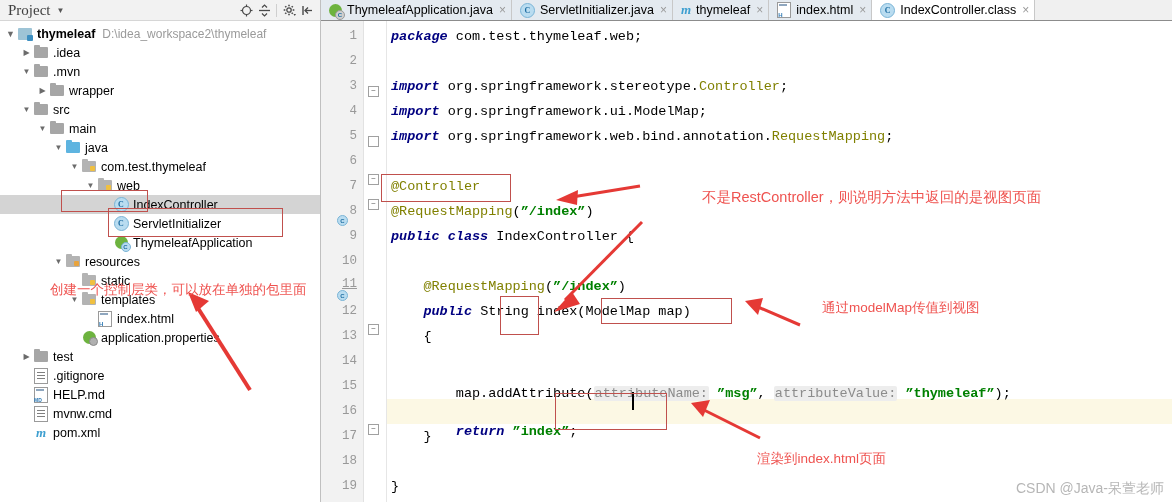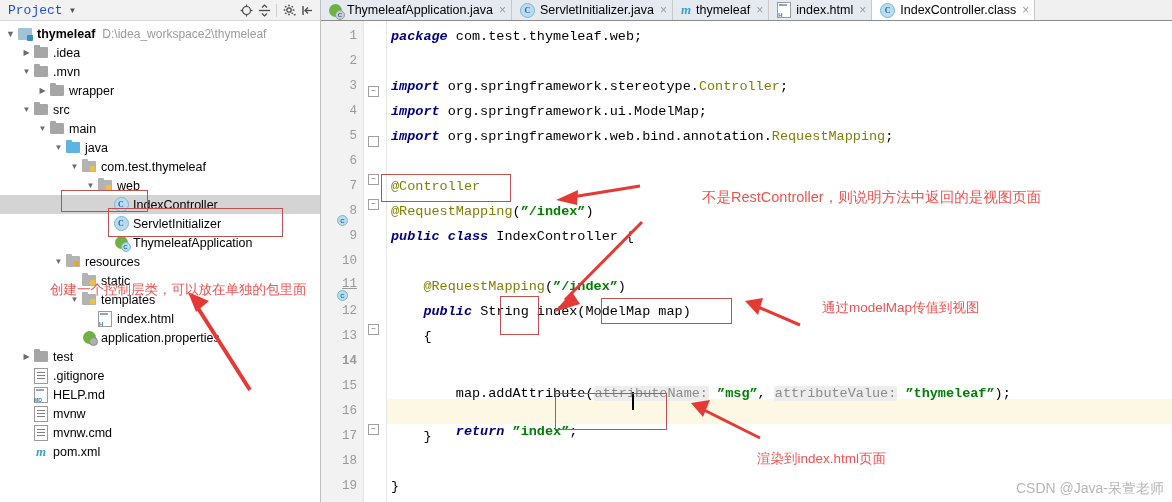--- a/index.html
+++ b/index.html
@@ -25,22 +25,22 @@
   }
   #project-header {
     height: 21px;
     background: #f2f2f2;
     border-bottom: 1px solid #d6d6d6;
     display: flex; align-items: center;
     padding: 0 4px 0 8px;
     box-sizing: border-box;
   }
   #project-title {
-    font-size: 13px; color: #1d4ed8;
-    font-family: Liberation Mono, monospace;
+    font-size: 15px; color: #404040;
+    font-family: Liberation Serif, serif;
   }
   .hdr-caret {
     margin-left: 6px; font-size: 8px; color: #555;
   }
   .hdr-spacer { flex: 1; }
   .hdr-icon {
     width: 18px; height: 18px;
     display: inline-flex; align-items: center; justify-content: center;
     color: #4a4a4a;
   }
@@ -513,31 +513,20 @@
         </div>
         <div class="row" style="padding-left: 20px;">
           <span class="arrow none" style="font-size: 8px;"></span>
           <span class="ico">
             <span class="txtfile">
               <i class="ln" style="top:3px"></i>
               <i class="ln" style="top:6px"></i>
               <i class="ln" style="top:9px"></i>
             </span>
           </span>
-          <span class="lbl">mvnw</span>
-        </div>
-        <div class="row" style="padding-left: 20px;">
-          <span class="arrow none" style="font-size: 8px;"></span>
-          <span class="ico">
-            <span class="txtfile">
-              <i class="ln" style="top:3px"></i>
-              <i class="ln" style="top:6px"></i>
-              <i class="ln" style="top:9px"></i>
-            </span>
-          </span>
           <span class="lbl">mvnw.cmd</span>
         </div>
         <div class="row" style="padding-left: 20px;">
           <span class="arrow none" style="font-size: 8px;"></span>
           <span class="ico">
             <span class="mvnicon">m</span>
           </span>
           <span class="lbl">pom.xml</span>
         </div>
       </div>
@@ -597,21 +586,21 @@
         <div class="lineno" style="top: 78px;">4</div>
         <div class="lineno" style="top: 103px;">5</div>
         <div class="lineno" style="top: 128px;">6</div>
         <div class="lineno" style="top: 153px;">7</div>
         <div class="lineno" style="top: 178px;">8</div>
         <div class="lineno" style="top: 203px;">9</div>
         <div class="lineno" style="top: 228px;">10</div>
         <div class="lineno" style="top: 251px; text-decoration: underline;">11</div>
         <div class="lineno" style="top: 278px;">12</div>
         <div class="lineno" style="top: 303px;">13</div>
-        <div class="lineno" style="top: 328px; font-weight: bold;">14</div>
+        <div class="lineno" style="top: 328px;">14</div>
         <div class="lineno" style="top: 353px;">15</div>
         <div class="lineno" style="top: 378px;">16</div>
         <div class="lineno" style="top: 403px;">17</div>
         <div class="lineno" style="top: 428px;">18</div>
         <div class="lineno" style="top: 453px;">19</div>
       </div>
     <div id="foldstrip"></div>
     <div id="code-lines">
         <div class="codeline" style="top: 3px;"><span class="kw">package </span><span class="plain">com.test.thymeleaf.web;</span></div>
         <div class="codeline" style="top: 28px;"></div>

